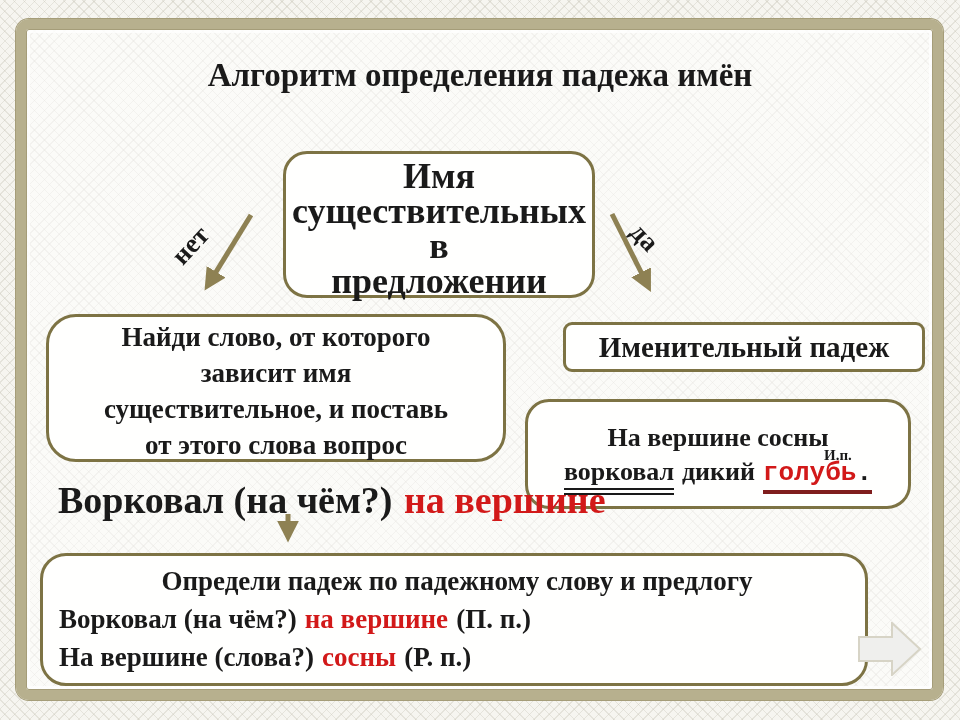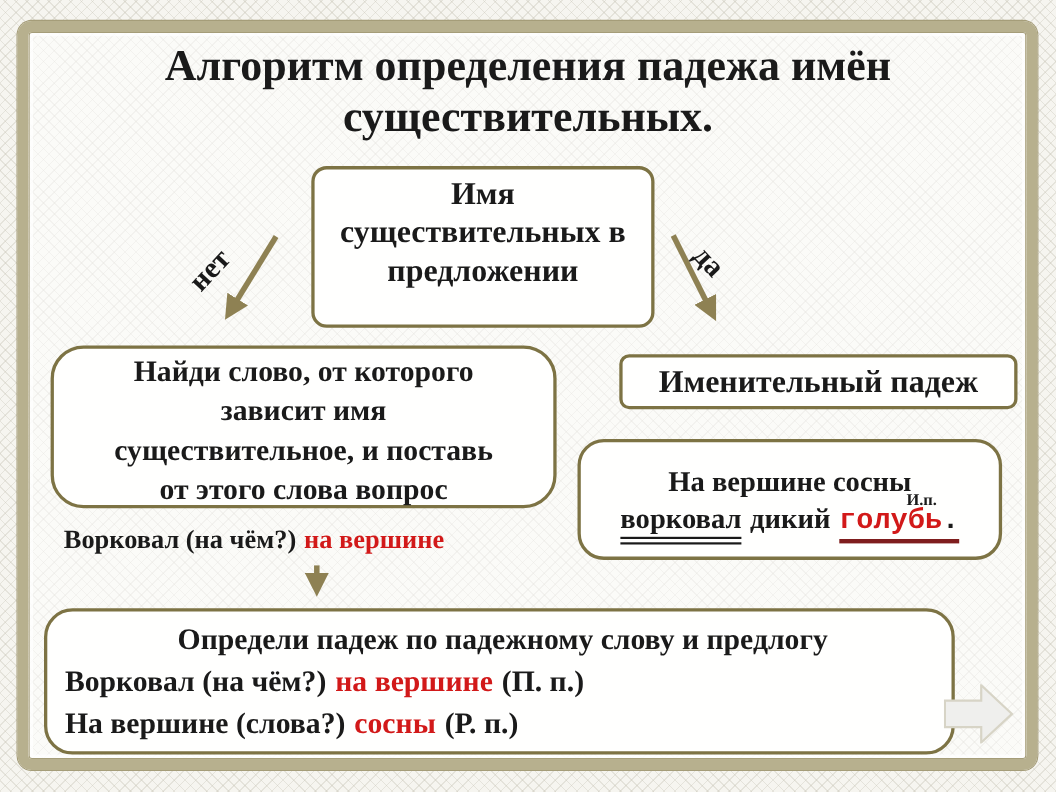--- a/index.html
+++ b/index.html
@@ -11,49 +11,48 @@
     background-image:
       repeating-linear-gradient(45deg, rgba(197,194,180,.35) 0 1px, transparent 1px 7px),
       repeating-linear-gradient(-45deg, rgba(197,194,180,.35) 0 1px, transparent 1px 7px);
   }
   .frame{
     position:absolute;left:16px;top:19px;right:17px;bottom:20px;
     border:10px solid #b7b08e;border-radius:13px;
     box-shadow:0 0 0 1px #a59d79, inset 0 0 0 1px #a59d79, inset 0 0 0 4px rgba(255,255,255,.75);
     background:rgba(255,255,255,.55);
   }
-  .title{position:absolute;left:0;top:37px;width:100%;text-align:center;font-size:40px;line-height:46px;}
+  .title{position:absolute;left:0;top:52px;width:100%;text-align:center;font-size:33px;line-height:46px;}
   .box{position:absolute;background:#fffffe;border:3px solid #7d7344;text-align:center;}
-  .q-box{left:283px;top:151px;width:312px;height:147px;border-radius:14px;font-size:29px;line-height:35px;padding-top:5px;}
+  .q-box{left:283px;top:151px;width:312px;height:147px;border-radius:24px;font-size:36px;line-height:35px;padding-top:5px;}
   .find-box{left:46px;top:314px;width:460px;height:148px;border-radius:30px;font-size:27px;line-height:36px;padding-top:2px;}
   .nom-box{left:563px;top:322px;width:362px;height:50px;border-radius:9px;font-size:29px;display:flex;align-items:center;justify-content:center;}
   .ex-box{left:525px;top:399px;width:386px;height:110px;border-radius:24px;font-size:26px;line-height:34px;padding-top:19px;}
   .res-box{left:40px;top:553px;width:828px;height:133px;border-radius:26px;font-size:27px;line-height:38px;padding:6px 10px 0 16px;text-align:left;}
   .res-box .heading{text-align:center;}
   .red{color:#d21919;}
   .gap{margin-left:.30em;}
   .label-no{position:absolute;left:170px;top:230px;font-size:27px;transform:rotate(-47deg);}
   .label-yes{position:absolute;left:631px;top:222px;font-size:27px;transform:rotate(47deg);}
-  .qline{position:absolute;left:58px;top:478px;font-size:24px;}
+  .qline{position:absolute;left:58px;top:478px;font-size:38px;}
   .u-double{border-bottom:7px double #191919;padding-bottom:2px;}
   .u-solid{border-bottom:4px solid #7f1d1d;padding-bottom:2px;font-family:Liberation Mono, monospace;}
   .case-label{position:absolute;left:296px;top:46px;font-size:15px;line-height:15px;}
   .arrows{position:absolute;left:0;top:0;pointer-events:none;}
   .next-arrow{position:absolute;left:858px;top:622px;cursor:pointer;}
 </style>
 </head>
 <body>
 
 <div class="stage">
 
   <div class="frame"></div>
 
   <div class="title">
     <div>Алгоритм определения падежа имён</div>
-    <div>существительных.</div>
   </div>
 
   <svg class="arrows" width="960" height="720" viewBox="0 0 960 720">
     <defs>
       <marker id="ah" viewBox="0 0 10 10" refX="7" refY="5" markerWidth="4.4" markerHeight="4.4" orient="auto-start-reverse">
         <path d="M0,0 L10,5 L0,10 z" fill="#8e8153"></path>
       </marker>
     </defs>
     <line x1="251" y1="215" x2="208" y2="285" stroke="#8e8153" stroke-width="5" marker-end="url(#ah)"></line>
     <line x1="612" y1="214" x2="648" y2="286" stroke="#8e8153" stroke-width="5" marker-end="url(#ah)"></line>

